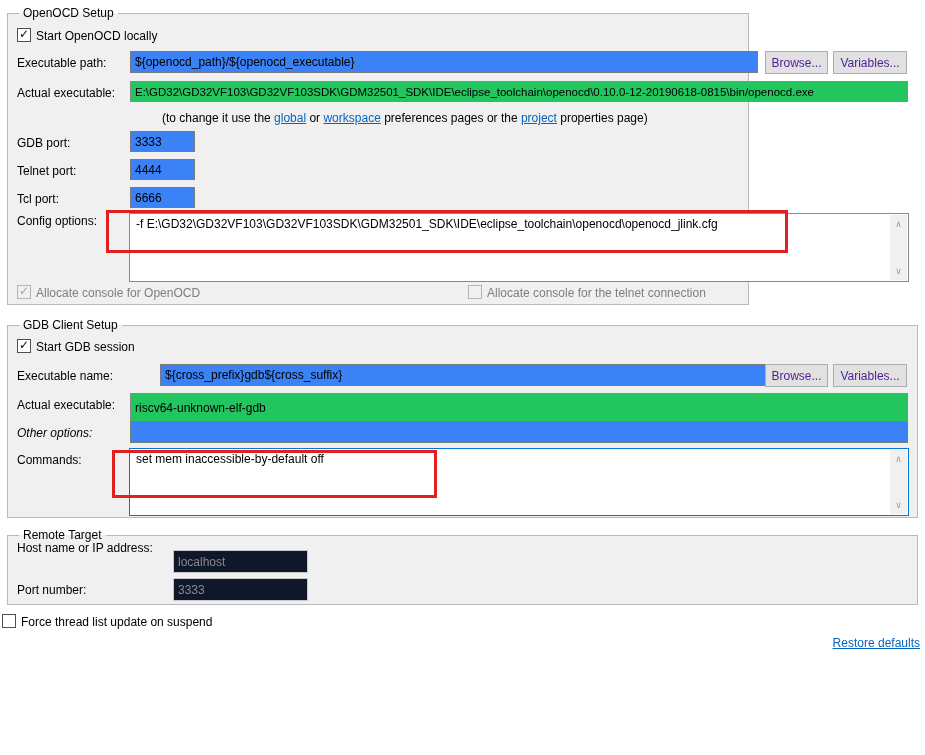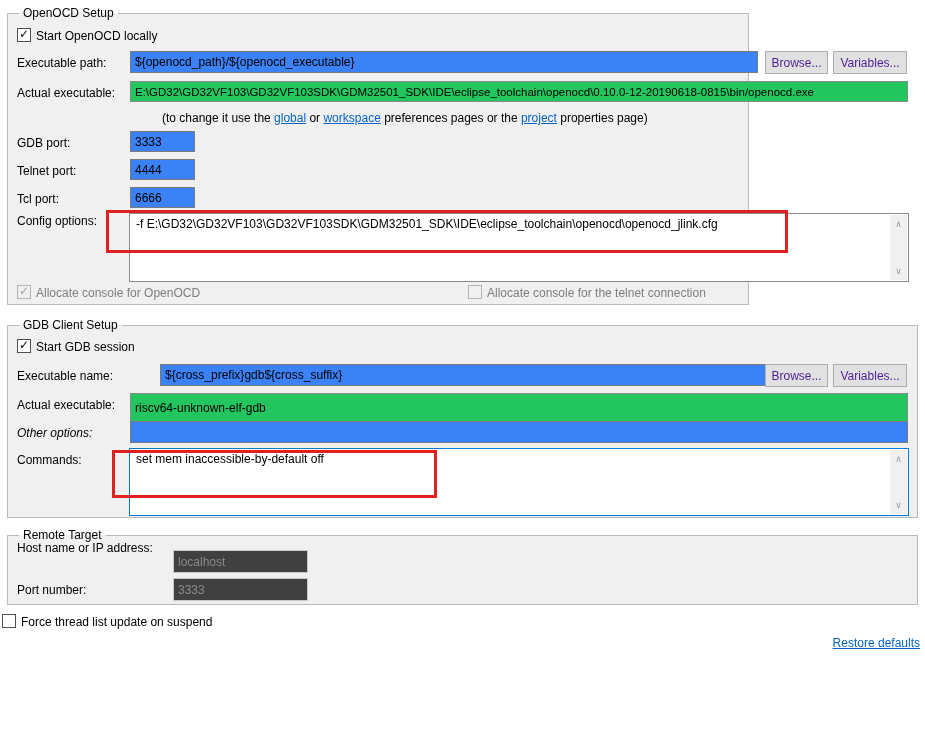--- a/index.html
+++ b/index.html
@@ -19,21 +19,21 @@
   }
   .lbl { position:absolute; white-space:nowrap; }
   .lbl.dim, .dim { color:#7e7e7e; }
   .ti {
     position:absolute; border:1px solid #7b7b7b; background:#3b82f6;
     font-family:"Liberation Sans",sans-serif; font-size:12px; color:#000;
     padding:1px 4px; margin:0; outline:none;
   }
   .ti.ro { background:#22c55e; border-color:#8a8a8a; }
   .ti:disabled {
-    background:#404040; border-color:#c8c8c8; color:#8a8a8a;
+    background:#0f172a; border-color:#c8c8c8; color:#8a8a8a;
     -webkit-text-fill-color:#8a8a8a; opacity:1;
   }
   .btn {
     position:absolute; background:#e1e1e1; border:1px solid #adadad;
     font-family:"Liberation Sans",sans-serif; font-size:12px; color:#4c1d95;
     padding:0; text-align:center; line-height:20px;
   }
   .cb {
     position:absolute; width:14px; height:14px; background:#fff;
     border:1px solid #4f4f4f; text-align:center;

